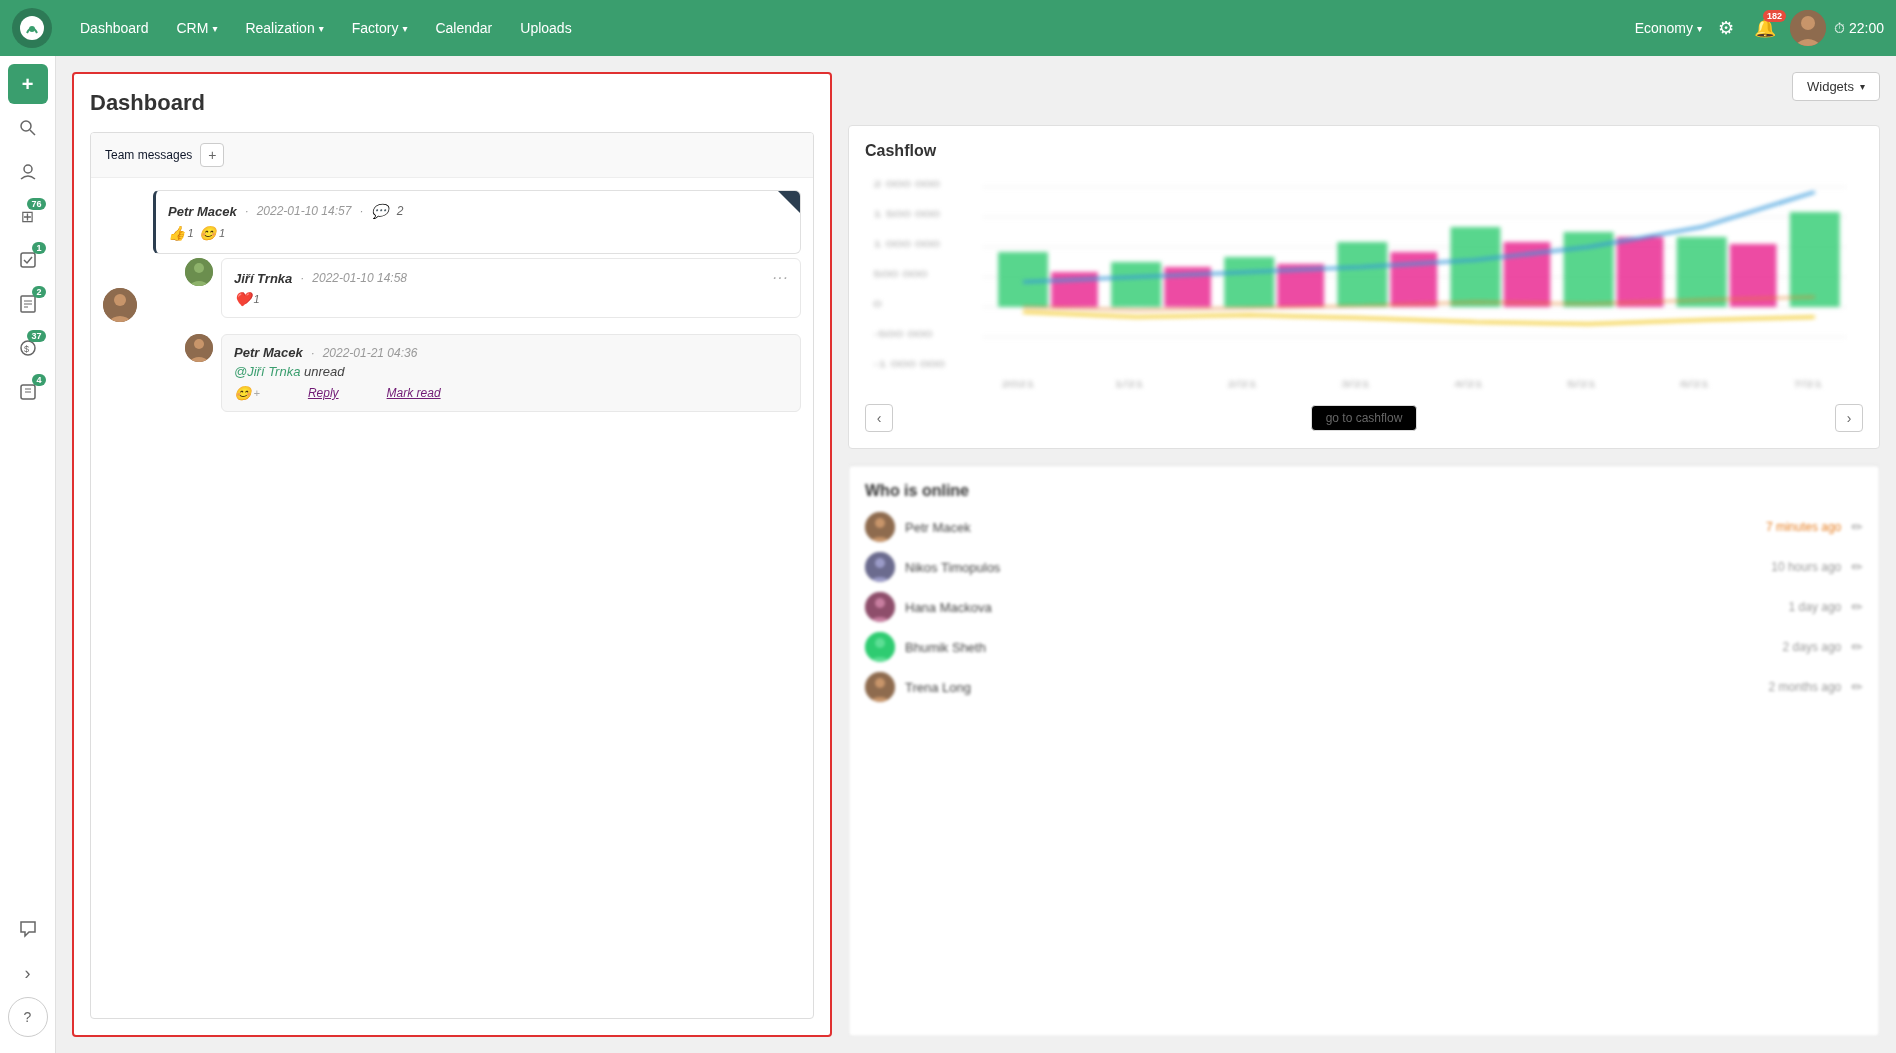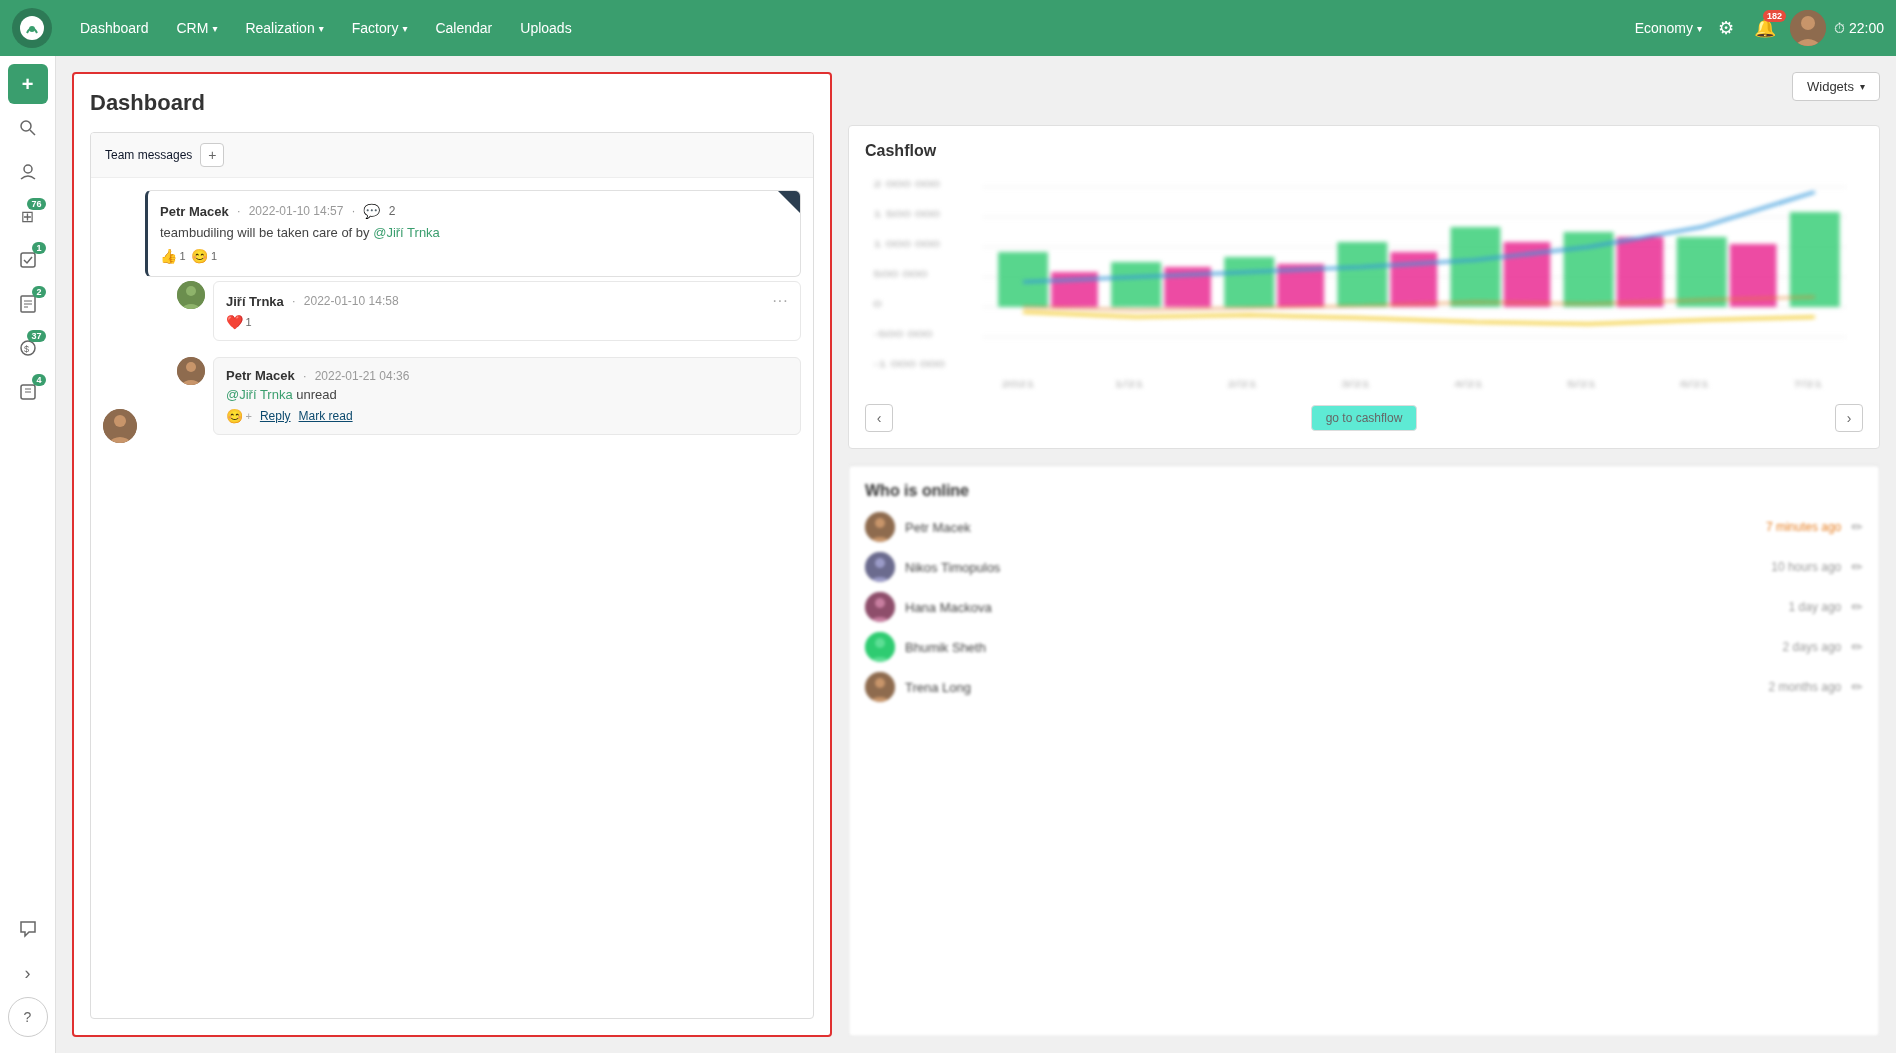--- a/index.html
+++ b/index.html
@@ -286,23 +286,24 @@
       overflow: hidden;
     }
     .msg-actions {
       display: flex;
       align-items: center;
       gap: 8px;
       margin-top: 4px;
     }
     .action-link {
       font-size: 12px;
-      color: #0c4a6e;
+      color: #701a75;
       cursor: pointer;
       text-decoration: underline;
+      margin-left: 40px;
     }
     .emoji-add {
       font-size: 14px;
       cursor: pointer;
       color: #aaa;
       display: flex; align-items: center; gap: 2px;
     }
 
     .hide-replies-btn {
       text-align: center;
@@ -363,21 +364,21 @@
       margin-top: 12px;
     }
     .chart-nav-btn {
       width: 28px; height: 28px;
       border: 1px solid #ccc;
       border-radius: 4px;
       display: flex; align-items: center; justify-content: center;
       cursor: pointer; color: #666; font-size: 14px;
     }
     .cashflow-link {
-      background: #5eead4;
+      background: #000000;
       border: 1px solid #ddd;
       padding: 5px 14px;
       border-radius: 4px;
       font-size: 12px;
       color: #666;
       cursor: pointer;
     }
 
     
     .online-card {
@@ -560,43 +561,39 @@
       <h1 class="dashboard-title">Dashboard</h1>
 
       <div class="team-messages-panel">
         <div class="team-messages-header">
           <span class="team-messages-title">Team messages</span>
           <div class="add-btn">+</div>
         </div>
 
         <div class="messages-body">
 
-          <div style="display:flex; gap:8px; align-items:flex-end;">
+          <div style="display:flex; gap:16px; align-items:center;font-style:italic;">
             <div class="avatar-md av-pm">
               <svg width="34" height="34" viewBox="0 0 34 34">
                 <circle cx="17" cy="17" r="17" fill="#8e6b4e"></circle>
                 <circle cx="17" cy="12" r="6" fill="#c8956a"></circle>
                 <path d="M4 34 Q17 22 30 34" fill="#c8956a"></path>
               </svg>
             </div>
             <div style="flex:1;">
               <div class="message-card" style="border-left: 3px solid #2c3e50; position:relative; overflow:hidden;">
 
                 <div style="position:absolute; top:0; right:0; width:0; height:0; border-style:solid; border-width:0 22px 22px 0; border-color:transparent #2c3e50 transparent transparent;"></div>
                 <div class="message-header">
                   <span class="msg-author">Petr Macek</span>
                   <span class="msg-dot">·</span>
                   <span class="msg-time">2022-01-10 14:57</span>
                   <span class="msg-dot">·</span>
                   <span class="msg-comment-icon">💬</span>
                   <span class="msg-comment-count">2</span>
-                </div>
-                <div class="msg-body">
-                  <span>teambudiling will be taken care of by</span>
-                  <span class="msg-mention">@Jiří Trnka</span>
                 </div>
                 <div class="msg-reactions">
                   <span class="reaction">
                     <span>👍</span>
                     <span class="reaction-count">1</span>
                   </span>
                   <span class="reaction">
                     <span>😊</span>
                     <span class="reaction-count">1</span>
                   </span>

